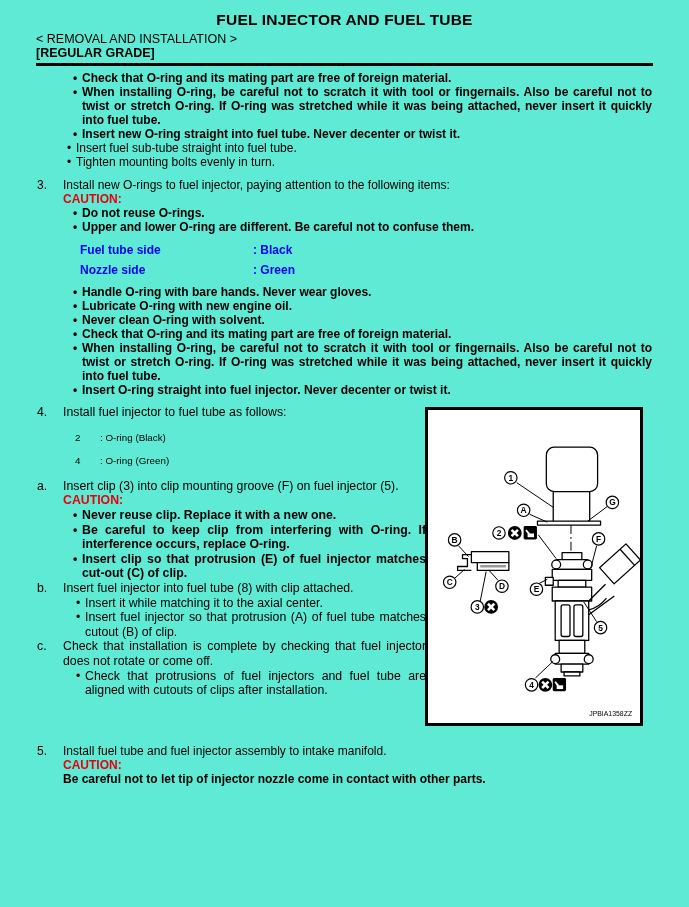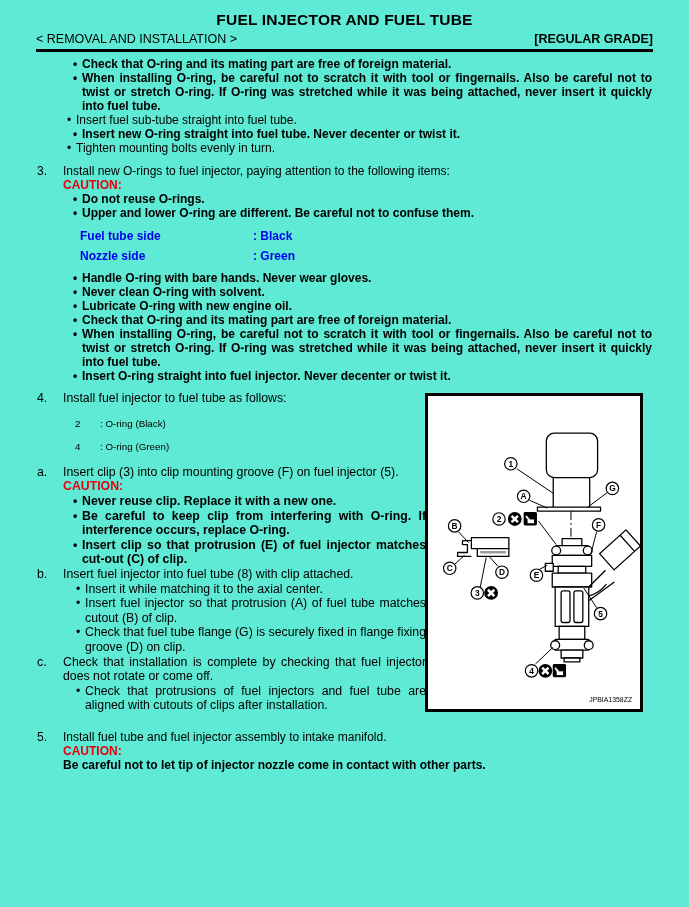--- a/index.html
+++ b/index.html
@@ -1,20 +1,20 @@
 <!DOCTYPE html>
 <html><head>
 <meta charset="utf-8">
 <style>
   html,body{margin:0;padding:0;background:#fff;}
   .page{position:relative;width:689px;height:907px;background:#5eead4;overflow:hidden;
         font-family:"Liberation Sans",sans-serif;color:#000;}
   .title{text-align:center;font-weight:bold;font-size:15.5px;padding-top:11px;letter-spacing:.2px;}
   .subrow{display:flex;justify-content:space-between;align-items:flex-start;
-          margin:3px 36px 0 36px;font-size:12.5px;}
+          margin:3px 36px 0 36px;font-size:12.5px;flex-direction:column;}
   .grade{font-weight:bold;}
   .rule{margin:3px 36px 0 36px;border-top:3px solid #000;height:0;}
   .content{margin:5px 37px 0 37px;font-size:12px;line-height:14px;}
   .bul{position:relative;padding-left:9px;}
   .bul::before{content:"\2022";position:absolute;left:0;top:0;}
   .boldb{font-weight:bold;text-align:justify;margin-left:36px;}
   .regb{margin-left:30px;}
   .numbered{display:flex;margin-top:9px;}
   .numbered .num{width:26px;flex:none;}
   .numbered .body{flex:1;}
@@ -43,22 +43,22 @@
   <div class="subrow">
     <span>&lt; REMOVAL AND INSTALLATION &gt;</span>
     <span class="grade">[REGULAR GRADE]</span>
   </div>
   <div class="rule"></div>
 
   <div class="content">
 
     <div class="bul boldb">Check that O-ring and its mating part are free of foreign material.</div>
     <div class="bul boldb">When installing O-ring, be careful not to scratch it with tool or fingernails. Also be careful not to twist or stretch O-ring. If O-ring was stretched while it was being attached, never insert it quickly into fuel tube.</div>
+    <div class="bul boldb">Insert new O-ring straight into fuel tube. Never decenter or twist it.</div>
     <div class="bul regb">Insert fuel sub-tube straight into fuel tube.</div>
-    <div class="bul boldb">Insert new O-ring straight into fuel tube. Never decenter or twist it.</div>
     <div class="bul regb">Tighten mounting bolts evenly in turn.</div>
 
     <div class="numbered">
       <span class="num">3.</span>
       <div class="body">
         <div>Install new O-rings to fuel injector, paying attention to the following items:</div>
         <div class="caution" style="color:#e8000b;">CAUTION:</div>
       </div>
     </div>
     <div class="bul boldb">Do not reuse O-rings.</div>
@@ -67,22 +67,22 @@
     <div class="spec" style="color:#0000f0;">
       <div class="spec-row">
         <span class="spec-name">Fuel tube side</span><span>: Black</span>
       </div>
       <div class="spec-row">
         <span class="spec-name">Nozzle side</span><span>: Green</span>
       </div>
     </div>
 
     <div class="bul boldb">Handle O-ring with bare hands. Never wear gloves.</div>
+    <div class="bul boldb">Lubricate O-ring with new engine oil.</div>
     <div class="bul boldb">Never clean O-ring with solvent.</div>
-    <div class="bul boldb">Lubricate O-ring with new engine oil.</div>
     <div class="bul boldb">Check that O-ring and its mating part are free of foreign material.</div>
     <div class="bul boldb">When installing O-ring, be careful not to scratch it with tool or fingernails. Also be careful not to twist or stretch O-ring. If O-ring was stretched while it was being attached, never insert it quickly into fuel tube.</div>
     <div class="bul boldb">Insert O-ring straight into fuel injector. Never decenter or twist it.</div>
 
     <div class="step4wrap">
       <div class="leftcol">
         <div class="numbered" style="margin-top:0;">
           <span class="num">4.</span>
           <div class="body">Install fuel injector to fuel tube as follows:</div>
         </div>
@@ -105,21 +105,20 @@
             <div class="bul inner-boldb">Insert clip so that protrusion (E) of fuel injector matches cut-out (C) of clip.</div>
           </div>
         </div>
 
         <div class="numbered" style="margin-top:0;">
           <span class="num">b.</span>
           <div class="body">
             <div>Insert fuel injector into fuel tube (8) with clip attached.</div>
             <div class="bul inner-regb">Insert it while matching it to the axial center.</div>
             <div class="bul inner-regb">Insert fuel injector so that protrusion (A) of fuel tube matches cutout (B) of clip.</div>
-            <div class="bul inner-regb">Check that fuel tube flange (G) is securely fixed in flange fixing groove (D) on clip.</div>
           </div>
         </div>
 
         <div class="numbered" style="margin-top:0;">
           <span class="num">c.</span>
           <div class="body">
             <div style="text-align:justify;">Check that installation is complete by checking that fuel injector does not rotate or come off.</div>
             <div class="bul inner-regb">Check that protrusions of fuel injectors and fuel tube are aligned with cutouts of clips after installation.</div>
           </div>
         </div>

